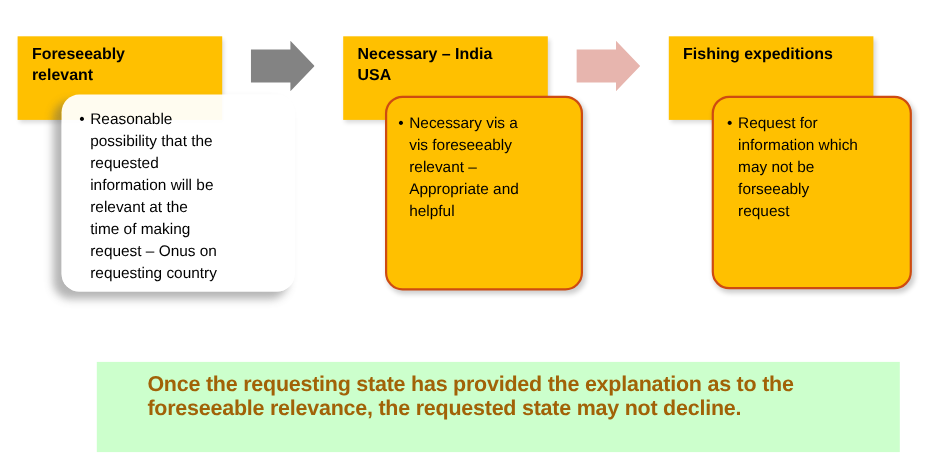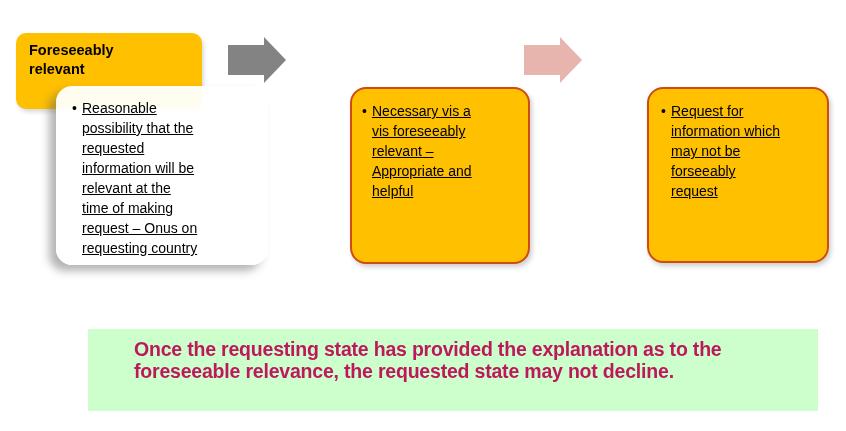--- a/index.html
+++ b/index.html
@@ -8,21 +8,21 @@
     width:846px;height:431px;
     background:#ffffff;
     font-family:"Liberation Sans",sans-serif;
     overflow:hidden;
   }
   
   .hdr{
     position:absolute;
     width:186px;height:76px;
     background:#FFC000;
-    border-radius:10px;
+    border-radius:0;
     box-sizing:border-box;
     padding:8px 10px 0 13px;
     font-size:14.5px;font-weight:bold;color:#000;
     line-height:19px;
     white-space:pre-line;
     box-shadow:2px 3px 4px rgba(0,0,0,0.15);
   }
   .hdr1{left:16px;top:33px;}
   .hdr2{left:312px;top:33px;}
   .hdr3{left:608px;top:33px;}
@@ -30,21 +30,21 @@
   .sub{
     position:absolute;
     box-sizing:border-box;
     border-radius:16px;
     display:flex;
     align-items:flex-start;
     font-size:14px;color:#000;
     line-height:20px;
   }
   .sub .bullet{flex:0 0 auto;width:10px;margin-top:0;}
-  .sub .btxt{white-space:pre-line;text-decoration:underline;}
+  .sub .btxt{white-space:pre-line;}
   .sub1{
     left:56px;top:86px;width:212px;height:179px;
     background:rgba(255,255,255,0.94);
     padding:12px 4px 0 16px;
     box-shadow:-7px 6px 8px rgba(90,90,90,0.45);
     z-index:2;
   }
   .sub2{
     left:350px;top:87px;width:180px;height:177px;
     background:#FFC000;
@@ -65,21 +65,21 @@
   .arrow{position:absolute;top:37px;width:58px;height:46px;}
   .arrow1{left:228px;}
   .arrow2{left:524px;}
   
   .banner{
     position:absolute;
     left:88px;top:329px;width:730px;height:82px;
     background:#CCFFCC;
     box-sizing:border-box;
     padding:9px 10px 0 46px;
-    font-size:19.5px;font-weight:bold;color:#be185d;
+    font-size:19.5px;font-weight:bold;color:#a16207;
     line-height:22px;
     letter-spacing:-0.2px;
     white-space:pre-line;
   }
 </style>
 </head>
 <body>
 
 <div class="slide">
 
@@ -95,34 +95,37 @@
 relevant at the
 time of making
 request – Onus on
 requesting country</span>
   </div>
 
   <svg class="arrow arrow1" viewBox="0 0 58 46">
     <polygon points="0,8 36,8 36,0 58,23 36,46 36,38 0,38" fill="#838383"></polygon>
   </svg>
 
+  <div class="hdr hdr2">Necessary – India
+USA</div>
 
   <div class="sub sub2">
     <span class="bullet">•</span>
     <span class="btxt">Necessary vis a
 vis foreseeably
 relevant –
 Appropriate and
 helpful</span>
   </div>
 
   <svg class="arrow arrow2" viewBox="0 0 58 46">
     <polygon points="0,8 36,8 36,0 58,23 36,46 36,38 0,38" fill="#E7B5AE"></polygon>
   </svg>
 
+  <div class="hdr hdr3">Fishing expeditions</div>
 
   <div class="sub sub3">
     <span class="bullet">•</span>
     <span class="btxt">Request for
 information which
 may not be
 forseeably
 request</span>
   </div>
 

